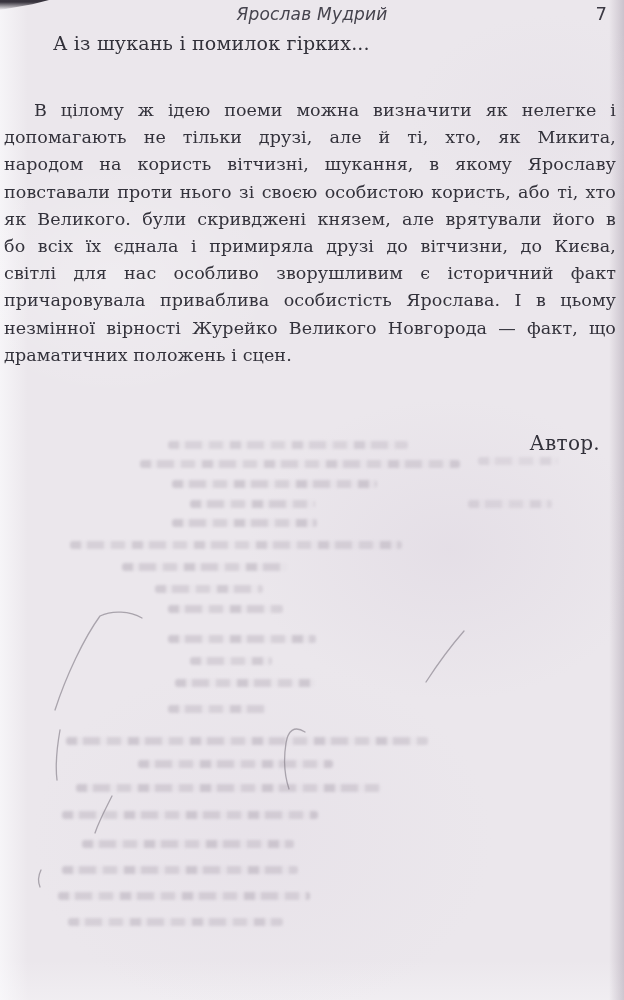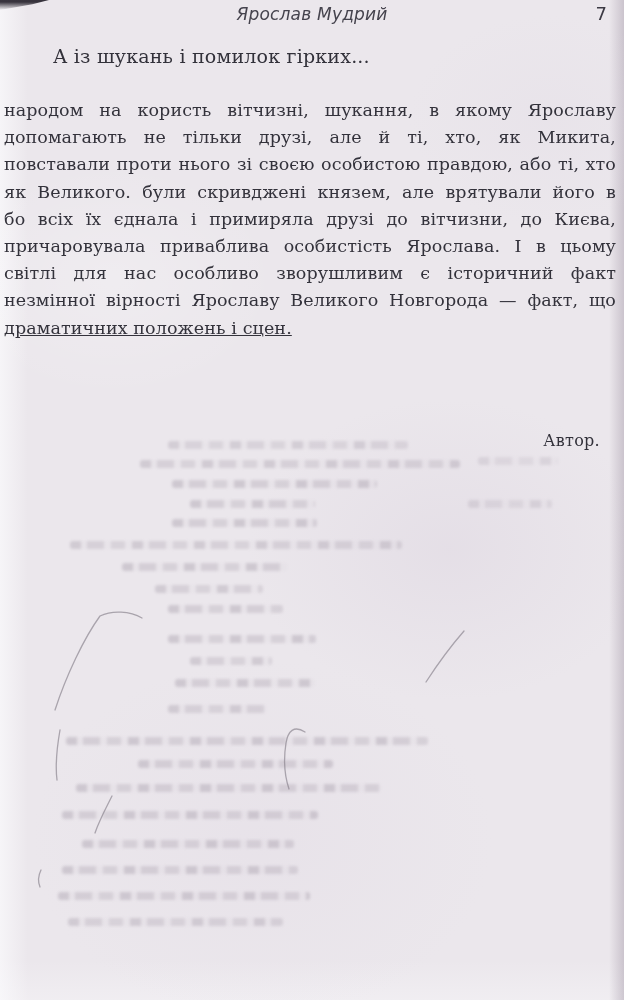--- a/index.html
+++ b/index.html
@@ -26,37 +26,37 @@
   .running-title{
     position:absolute;top:3px;left:0;right:0;text-align:center;
     font:italic 17px/22px "DejaVu Sans", sans-serif;
     color:#45434d;letter-spacing:.2px;
   }
   .page-number{
     position:absolute;top:3px;right:17px;
     font:18px/22px "DejaVu Sans", sans-serif;color:#3c3a44;
   }
   .epigraph{
-    position:absolute;top:45px;left:53px;
+    position:absolute;top:32px;left:53px;
     font-size:19px;letter-spacing:.2px;color:#32313a;
   }
   .paragraph{
     position:absolute;top:97px;left:4px;width:612px;
     font-size:17.5px;line-height:27.2px;letter-spacing:.1px;
     color:#33323b;
   }
   .paragraph .line{
     text-align:justify;text-align-last:justify;
     height:27.2px;overflow:hidden;white-space:normal;
   }
   .paragraph .line.first{text-indent:30px;}
-  .paragraph .line.last{text-align-last:left;text-decoration:underline;}
+  .paragraph .line.last{text-align-last:left;}
   .signature{
     position:absolute;top:431px;right:24px;
-    font-size:16px;color:#32313a;letter-spacing:.3px;
+    font-size:20px;color:#32313a;letter-spacing:.3px;
   }
   .ghost{
     position:absolute;height:8px;border-radius:3px;
     filter:blur(1.6px);
     background:repeating-linear-gradient(90deg,
       rgba(139,128,144,.50) 0 11px, rgba(139,128,144,.07) 11px 17px,
       rgba(139,128,144,.40) 17px 34px, rgba(139,128,144,.06) 34px 41px,
       rgba(139,128,144,.36) 41px 55px, rgba(139,128,144,.05) 55px 62px);
   }
   .pencil-overlay{position:absolute;top:0;left:0;pointer-events:none;}
@@ -68,28 +68,29 @@
 
   <div class="corner-smudge"></div>
 
   <div class="running-title">Ярослав Мудрий</div>
 
   <div class="page-number">7</div>
 
   <div class="epigraph">А із шукань і помилок гірких...</div>
 
   <div class="paragraph">
+      <div class="line first">В цілому ж ідею поеми можна визначити як нелегке і</div>
+      <div class="line">допомагають не тільки друзі, але й ті, хто, як Микита,</div>
       <div class="line">народом на користь вітчизні, шукання, в якому Ярославу</div>
-      <div class="line">допомагають не тільки друзі, але й ті, хто, як Микита,</div>
-      <div class="line">повставали проти нього зі своєю особистою правдою, або ті, хто</div>
+      <div class="line">повставали проти нього зі своєю особистою користь, або ті, хто</div>
       <div class="line">як Великого. були скривджені князем, але врятували його в біді,</div>
       <div class="line">бо всіх їх єднала і примиряла друзі до вітчизни, до Києва,</div>
+      <div class="line">світлі для нас особливо зворушливим є історичний факт</div>
       <div class="line">причаровувала приваблива особистість Ярослава. І в цьому</div>
-      <div class="line">світлі для нас особливо зворушливим є історичний факт</div>
-      <div class="line">незмінної вірності Ярославу Великого Новгорода — факт, що</div>
+      <div class="line">незмінної вірності Журейко Великого Новгорода — факт, що</div>
       <div class="line last">драматичних положень і сцен.</div>
     </div>
 
   <div class="signature">Автор.</div>
 
   <div id="ghosts">
       <div class="ghost" style="top: 441px; left: 168px; width: 240px; opacity: 0.5;"></div>
       <div class="ghost" style="top: 457px; left: 478px; width: 80px; opacity: 0.35;"></div>
       <div class="ghost" style="top: 460px; left: 140px; width: 320px; opacity: 0.55;"></div>
       <div class="ghost" style="top: 480px; left: 172px; width: 205px; opacity: 0.6;"></div>

